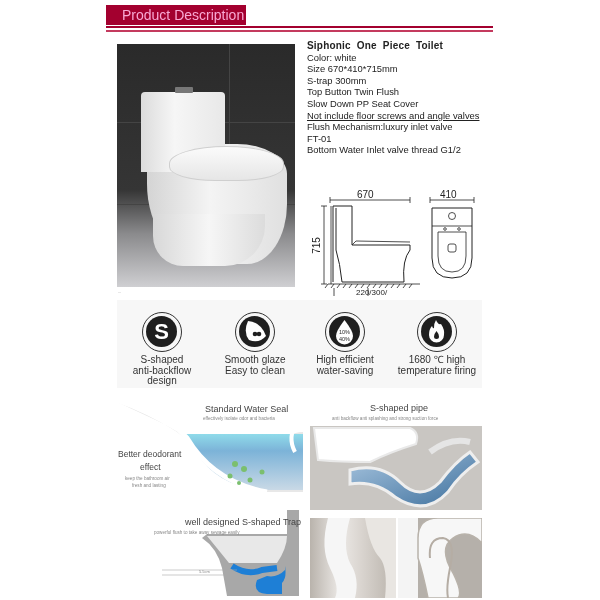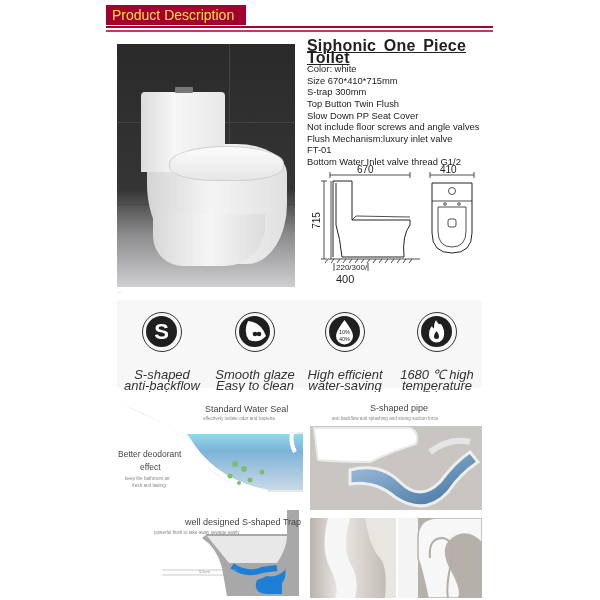--- a/index.html
+++ b/index.html
@@ -1,44 +1,44 @@
 <!DOCTYPE html>
 <html><head>
 <meta charset="utf-8">
 <style>
   * { box-sizing: border-box; margin: 0; padding: 0; }
   html, body { width: 600px; height: 600px; background: #ffffff; overflow: hidden; }
   body { font-family: "Liberation Sans", sans-serif; color: #222; position: relative; }
 
   .header { position: absolute; left: 106px; top: 5px; width: 387px; height: 30px; }
-  .header-tab { position: absolute; left: 0; top: 0; width: 140px; height: 20px; background: #a3002f; color: #fde047; font-size: 14px; line-height: 20px; padding-left: 6px; }
+  .header-tab { position: absolute; left: 0; top: 0; width: 140px; height: 20px; background: #a3002f; color: #f9a8d4; font-size: 14px; line-height: 20px; padding-left: 16px; }
   .header-line1 { position: absolute; left: 0; top: 21px; width: 387px; height: 2px; background: #a3002f; }
   .header-line2 { position: absolute; left: 0; top: 25px; width: 387px; height: 2px; background: #c43a5e; }
 
   .photo { position: absolute; left: 117px; top: 44px; width: 178px; height: 243px; background: linear-gradient(180deg,#2a2a2a 0%,#353535 60%,#8a8a8c 78%,#cfcfd2 100%); overflow: hidden; }
   .photo .tile-line { position: absolute; background: #444; }
   .photo .tank { position: absolute; left: 24px; top: 48px; width: 84px; height: 80px; background: linear-gradient(90deg,#dcdcdc,#f6f6f6 40%,#e8e8e8); border-radius: 4px 4px 0 0; }
   .photo .button-top { position: absolute; left: 58px; top: 43px; width: 18px; height: 6px; background: #777; border-radius: 1px; }
   .photo .bowl { position: absolute; left: 30px; top: 100px; width: 140px; height: 120px; background: linear-gradient(90deg,#d4d4d4,#f4f4f4 45%,#e0e0e0); border-radius: 20px 50px 40px 60px / 20px 30px 60px 80px; }
   .photo .seat { position: absolute; left: 52px; top: 102px; width: 115px; height: 35px; background: linear-gradient(180deg,#fbfbfb,#e6e6e6); border-radius: 50% 50% 40% 40%; border: 1px solid #cfcfcf; }
   .photo .base { position: absolute; left: 36px; top: 170px; width: 112px; height: 52px; background: linear-gradient(90deg,#d8d8d8,#f6f6f6 50%,#dcdcdc); border-radius: 0 0 40px 30px; }
   .photo-caption { position: absolute; left: 118px; top: 289px; font-size: 4px; color: #999; }
 
   .specs { position: absolute; left: 307px; top: 40px; width: 180px; font-size: 9.4px; line-height: 11.6px; color: #222; }
-  .specs .title { font-weight: bold; font-size: 16px; letter-spacing: 0.2px; word-spacing: 3px; text-decoration: underline; }
-  .specs .justify { text-align: justify; text-align-last: left; }
-
-  .drawing { position: absolute; left: 310px; top: 163px; width: 175px; height: 125px; text-align: center; }
+  .specs .title { font-weight: bold; font-size: 10px; letter-spacing: 0.2px; word-spacing: 3px; }
+  .specs .justify { text-align: justify; text-align-last: left; text-decoration: underline; }
+
+  .drawing { position: absolute; left: 310px; top: 188px; width: 175px; height: 125px; text-align: center; }
   .dim { position: absolute; font-size: 10px; color: #222; }
 
   .features { position: absolute; left: 117px; top: 300px; width: 365px; height: 88px; background: #f7f7f7; }
   .feature { position: absolute; top: 0; width: 90px; text-align: center; }
   .feature .ico { position: relative; width: 40px; height: 40px; margin: 12px auto 0; border: 1.5px solid #333; border-radius: 50%; }
   .feature .ico .inner { position: absolute; left: 3px; top: 3px; width: 31px; height: 31px; border-radius: 50%; background: #1f1f1f; display: flex; align-items: center; justify-content: center; color: #fff; }
-  .feature .lbl { font-size: 13px; line-height: 10.5px; color: #333; margin-top: 18px; font-style: italic; }
+  .feature .lbl { font-size: 10px; line-height: 10.5px; color: #333; margin-top: 3px; }
 
   .panel { position: absolute; background: #f4f4f4; overflow: hidden; }
   .panel-title { position: absolute; font-size: 9px; color: #444; white-space: nowrap; }
   .panel-sub { position: absolute; font-size: 4.6px; color: #888; white-space: nowrap; }
 
   .p1 { left: 117px; top: 392px; width: 186px; height: 112px; background: #ffffff; }
   .p2 { left: 310px; top: 392px; width: 172px; height: 118px; background: #ffffff; }
   .p3 { left: 117px; top: 508px; width: 186px; height: 90px; background: #ffffff; }
   .p4 { left: 310px; top: 518px; width: 86px; height: 80px; background: linear-gradient(90deg,#b9b3ac,#ece9e6 35%,#d9d4cf 60%,#b8b2aa); }
   .p5 { left: 398px; top: 518px; width: 84px; height: 80px; background: #b5b0aa; }
@@ -103,21 +103,21 @@
       <circle cx="142" cy="28" r="3.5"></circle>
       <circle cx="135" cy="41" r="1.3"></circle>
       <circle cx="149" cy="41" r="1.3"></circle>
       <path d="M128 44 L156 44 L156 68 Q156 84 142 84 Q128 84 128 68 Z"></path>
       <rect x="138" y="56" width="8" height="8" rx="2"></rect>
     </g>
   </svg>
   <div class="dim" style="left:47px;top:1px;">670</div>
   <div class="dim" style="left:130px;top:1px;">410</div>
   <div class="dim" style="left:-2px;top:52px;transform:rotate(-90deg);">715</div>
-  <div class="dim" style="left:26px;top:100px;font-size:8px;">220/300/</div>
+  <div class="dim" style="left:26px;top:100px;font-size:8px;padding-left:20px;">220/300/</div>
   <div class="dim" style="left:26px;top:110px;font-size:11px;">400</div>
 </div>
 
 <div class="features">
   <div class="feature" style="left:0;">
     <div class="ico">
       <div class="inner" style="font-size:22px;font-weight:bold;">S</div>
     </div>
     <div class="lbl">
       <div>S-shaped</div>

